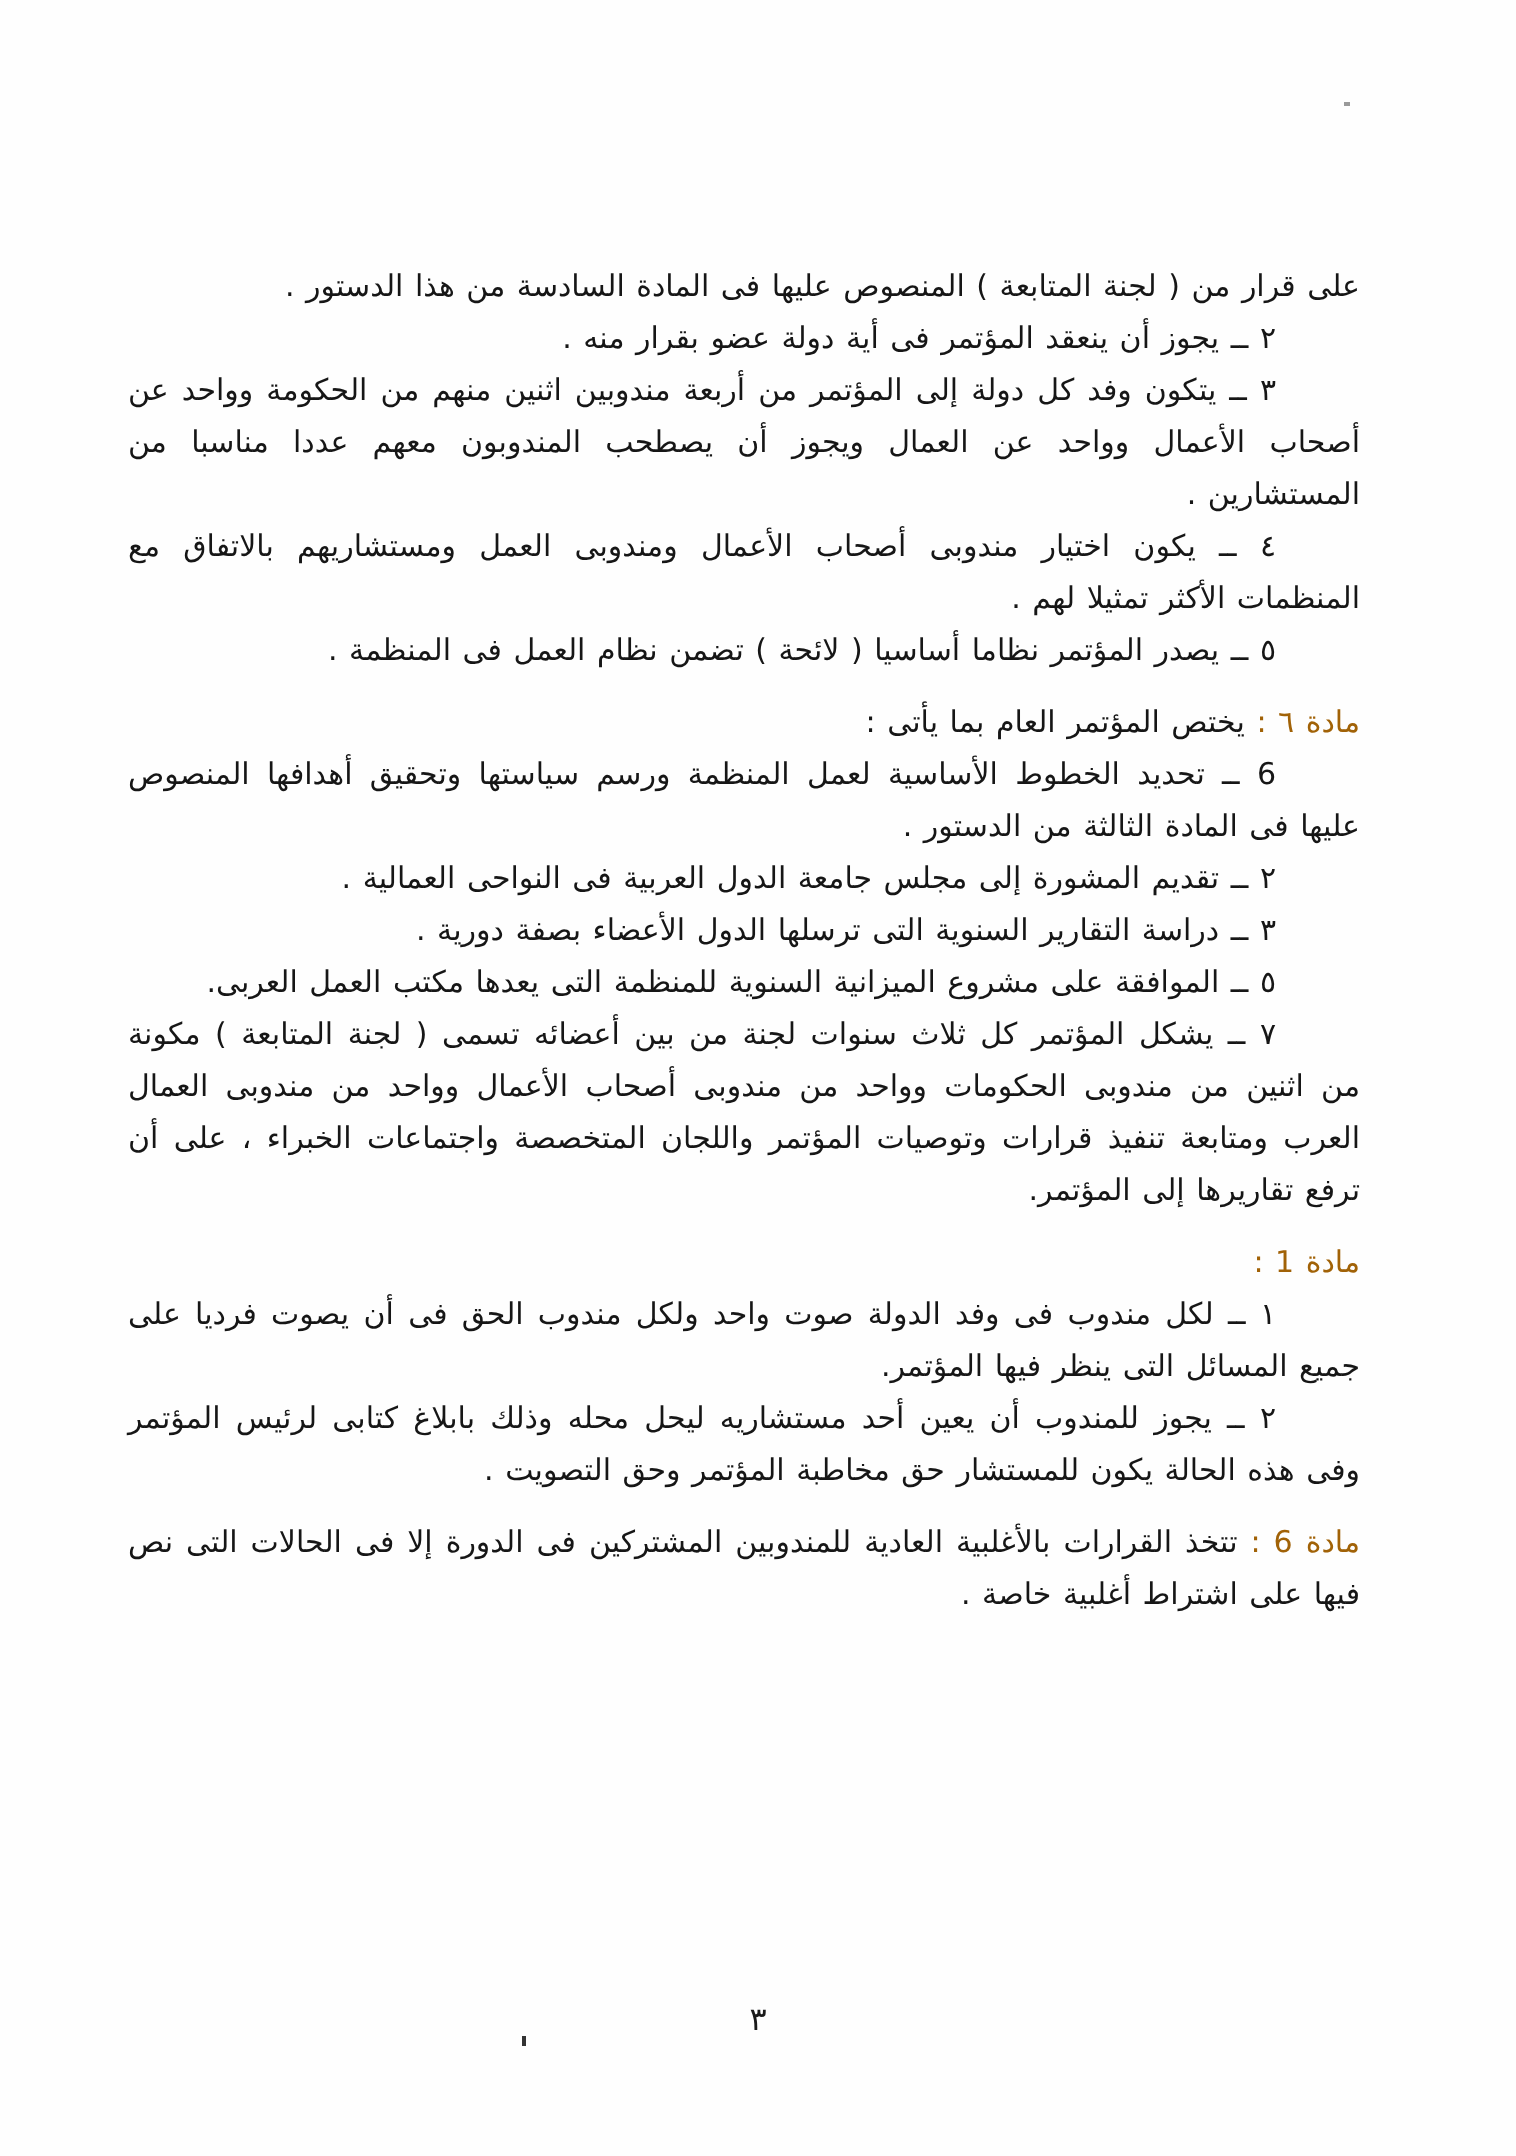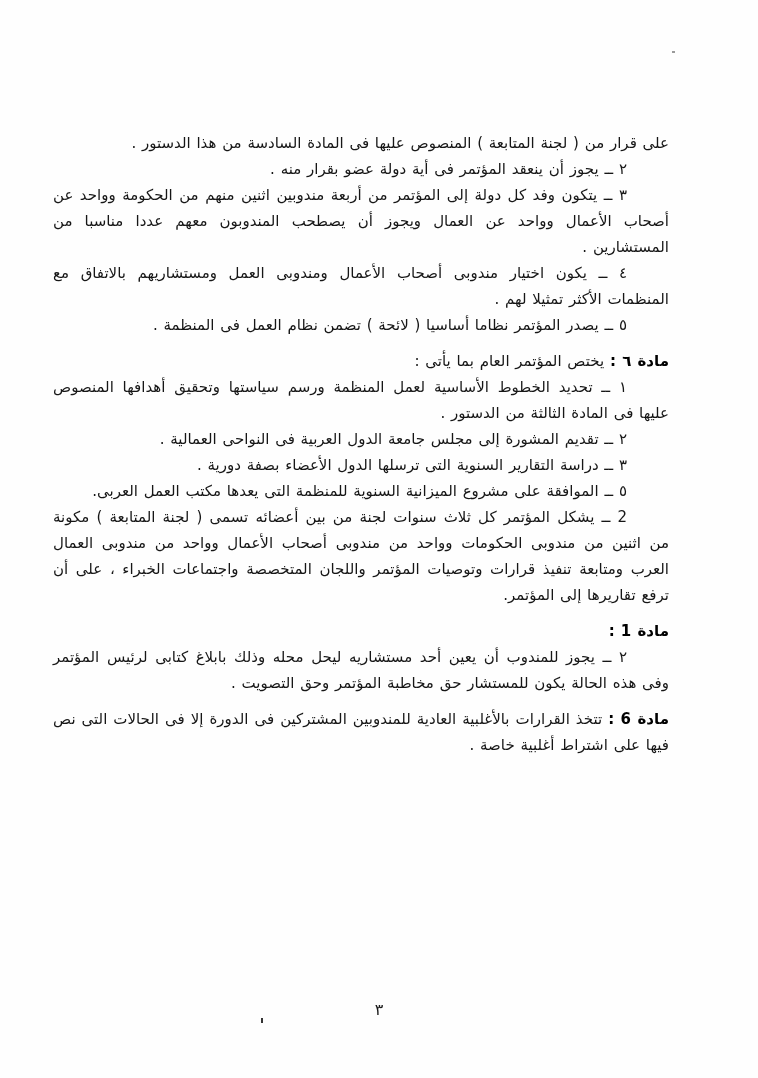--- a/index.html
+++ b/index.html
@@ -12,43 +12,43 @@
     position: relative;
     width: 758px;
     height: 1078px;
     background: #fefefe;
     color: #161616;
     overflow: hidden;
   }
   .text-block {
     position: absolute;
     top: 130px;
-    right: 89px;
+    right: 78px;
     width: 616px;
     direction: rtl;
     unicode-bidi: embed;
     text-align: justify;
     font-size: 15px;
     line-height: 26px;
     word-spacing: 1px;
   }
   p.para {
     margin: 0;
     padding: 0;
   }
   p.item {
     
     text-indent: 42px;
   }
   p.article {
     margin-top: 10px;
   }
   .article-label {
-    font-weight: bold;
-    color: #000000;
+    font-weight: normal;
+    color: #a16207;
   }
   .page-number {
     position: absolute;
     top: 1000px;
     left: 0;
     width: 100%;
     text-align: center;
     font-size: 16px;
     direction: rtl;
     color: #1a1a1a;
@@ -72,35 +72,36 @@
     <p class="para item">٢ ــ يجوز أن ينعقد المؤتمر فى أية دولة عضو بقرار منه .</p>
 
     <p class="para item">٣ ــ يتكون وفد كل دولة إلى المؤتمر من أربعة مندوبين اثنين منهم من الحكومة وواحد عن أصحاب الأعمال وواحد عن العمال ويجوز أن يصطحب المندوبون معهم عددا مناسبا من المستشارين .</p>
 
     <p class="para item">٤ ــ يكون اختيار مندوبى أصحاب الأعمال ومندوبى العمل ومستشاريهم بالاتفاق مع المنظمات الأكثر تمثيلا لهم .</p>
 
     <p class="para item">٥ ــ يصدر المؤتمر نظاما أساسيا ( لائحة ) تضمن نظام العمل فى المنظمة .</p>
 
     <p class="para article"><span class="article-label">مادة ٦ :</span> <span>يختص المؤتمر العام بما يأتى :</span></p>
 
-    <p class="para item">١ ــ تحديد الخطوط الأساسية لعمل المنظمة ورسم سياستها وتحقيق أهدافها المنصوص عليها فى المادة الثالثة من الدستور .</p>
+    <p class="para item">6 ــ تحديد الخطوط الأساسية لعمل المنظمة ورسم سياستها وتحقيق أهدافها المنصوص عليها فى المادة الثالثة من الدستور .</p>
 
     <p class="para item">٢ ــ تقديم المشورة إلى مجلس جامعة الدول العربية فى النواحى العمالية .</p>
 
     <p class="para item">٣ ــ دراسة التقارير السنوية التى ترسلها الدول الأعضاء بصفة دورية .</p>
 
 
     <p class="para item">٥ ــ الموافقة على مشروع الميزانية السنوية للمنظمة التى يعدها مكتب العمل العربى.</p>
 
 
-    <p class="para item">2 ــ يشكل المؤتمر كل ثلاث سنوات لجنة من بين أعضائه تسمى ( لجنة المتابعة ) مكونة من اثنين من مندوبى الحكومات وواحد من مندوبى أصحاب الأعمال وواحد من مندوبى العمال العرب ومتابعة تنفيذ قرارات وتوصيات المؤتمر واللجان المتخصصة واجتماعات الخبراء ، على أن ترفع تقاريرها إلى المؤتمر.</p>
+    <p class="para item">٧ ــ يشكل المؤتمر كل ثلاث سنوات لجنة من بين أعضائه تسمى ( لجنة المتابعة ) مكونة من اثنين من مندوبى الحكومات وواحد من مندوبى أصحاب الأعمال وواحد من مندوبى العمال العرب ومتابعة تنفيذ قرارات وتوصيات المؤتمر واللجان المتخصصة واجتماعات الخبراء ، على أن ترفع تقاريرها إلى المؤتمر.</p>
 
 
     <p class="para article"><span class="article-label">مادة 1 :</span> <span></span></p>
 
+    <p class="para item">١ ــ لكل مندوب فى وفد الدولة صوت واحد ولكل مندوب الحق فى أن يصوت فرديا على جميع المسائل التى ينظر فيها المؤتمر.</p>
 
     <p class="para item">٢ ــ يجوز للمندوب أن يعين أحد مستشاريه ليحل محله وذلك بابلاغ كتابى لرئيس المؤتمر وفى هذه الحالة يكون للمستشار حق مخاطبة المؤتمر وحق التصويت .</p>
 
     <p class="para article"><span class="article-label">مادة 6 :</span> <span>تتخذ القرارات بالأغلبية العادية للمندوبين المشتركين فى الدورة إلا فى الحالات التى نص فيها على اشتراط أغلبية خاصة .</span></p>
 
   </div>
 
   <div class="page-number">٣</div>
 
   <div class="speck speck-top"></div>

